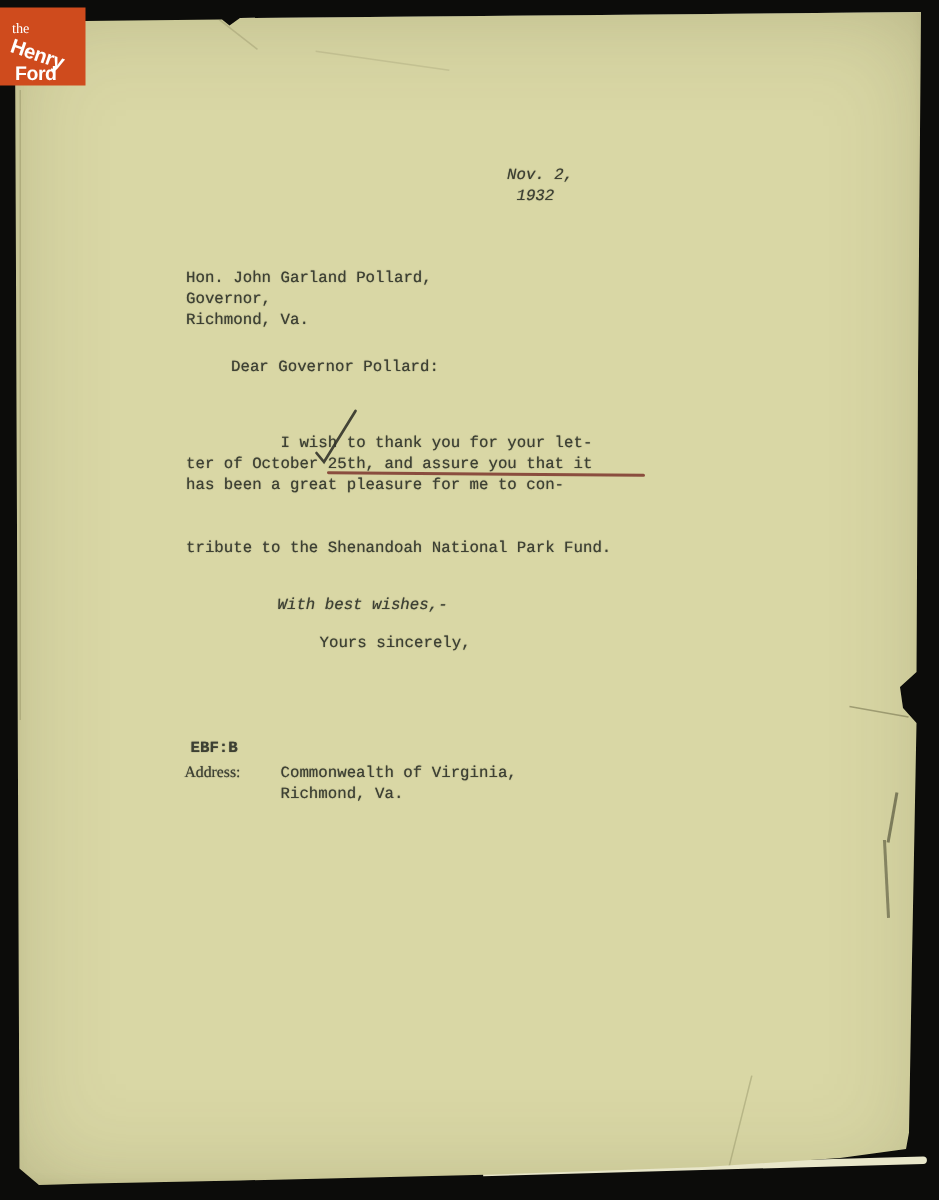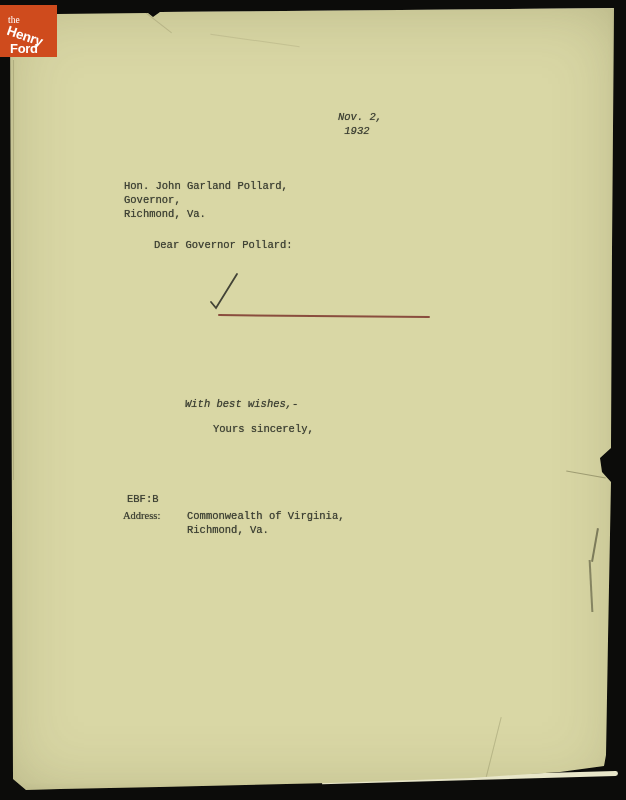--- a/index.html
+++ b/index.html
@@ -22,21 +22,21 @@
   #edge-highlight{position:absolute;left:57px;top:11px;width:556px;height:1.5px;
     background:rgba(250,250,233,.55);transform:rotate(-0.5deg);transform-origin:left top;}
   
   #under-sliver{position:absolute;left:322px;top:775px;width:296px;height:5px;
     background:#e8e6c9;transform:rotate(-1.6deg);border-radius:0 3px 3px 0;z-index:1;}
 
   
   .type{position:absolute;font-family:"Liberation Mono", monospace;font-size:10.5px;
     line-height:14px;color:var(--ink,#3d4033);white-space:pre;
     text-shadow:0 0 0.7px rgba(61,64,51,.8);z-index:3;}
-  .strong{font-weight:normal;}
+  .strong{font-weight:bold;}
   #pen-underline{position:absolute;left:218px;top:315px;width:212px;height:2px;
     background:var(--underline,#7b352b);transform:rotate(0.5deg);border-radius:2px;
     opacity:.85;z-index:4;}
   #pen-check{position:absolute;left:205px;top:270px;z-index:4;}
 
   
   #badge{position:absolute;left:0;top:5px;width:57px;height:52px;
     background:var(--badge,#cf4b1d);z-index:5;color:#fff;}
   #badge .b-the{position:absolute;left:8px;top:10px;font-size:9.5px;font-weight:400;letter-spacing:0;font-family:Liberation Serif, serif;}
   #badge .b-henry{position:absolute;left:10px;top:18px;font-size:13.5px;font-weight:bold;
@@ -63,20 +63,26 @@
 
   <div class="type" style="left:338px;top:110px;font-style:italic;">Nov. 2,
  1932</div>
 
   <div class="type" style="left:124px;top:179px;">Hon. John Garland Pollard,
 Governor,
 Richmond, Va.</div>
 
   <div class="type" style="left:124px;top:238px;margin-left:30px;">Dear Governor Pollard:</div>
 
+  <div class="type" style="left:124px;top:261px;">
+    <div>          I wish to thank you for your let-
+ter of October 25th, and assure you that it
+has been a great pleasure for me to con-</div>
+    <div><span>tribute to the </span><span>Shenandoah National Park Fund.</span></div>
+  </div>
 
 
   <div class="type" style="left:185px;top:397px;font-style:italic;">With best wishes,-</div>
 
   <div class="type" style="left:213px;top:422px;font-family:Liberation Mono, monospace;">Yours sincerely,</div>
 
   <div class="type strong" style="left:127px;top:492px;">EBF:B</div>
 
   <div class="type" style="left:123px;top:509px;font-family:Liberation Serif, serif;">Address:</div>
   <div class="type" style="left:187px;top:509px;font-family:Liberation Mono, monospace;">Commonwealth of Virginia,

